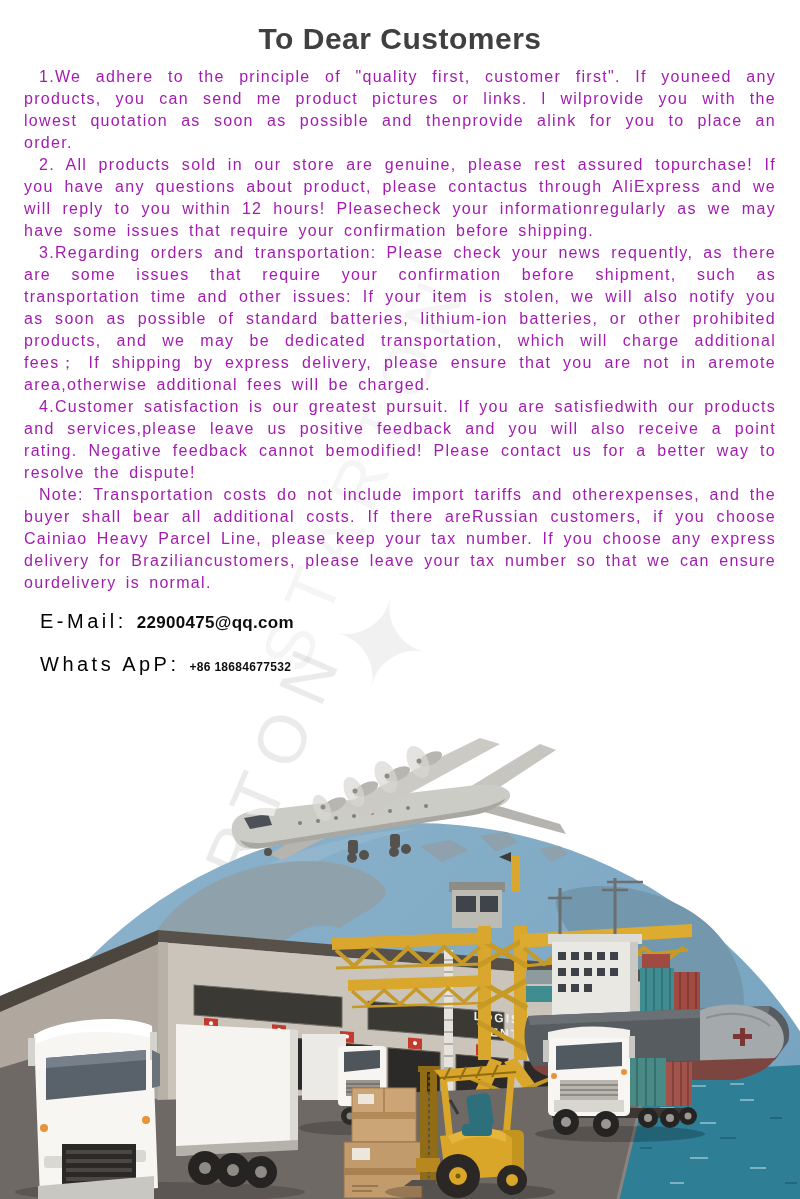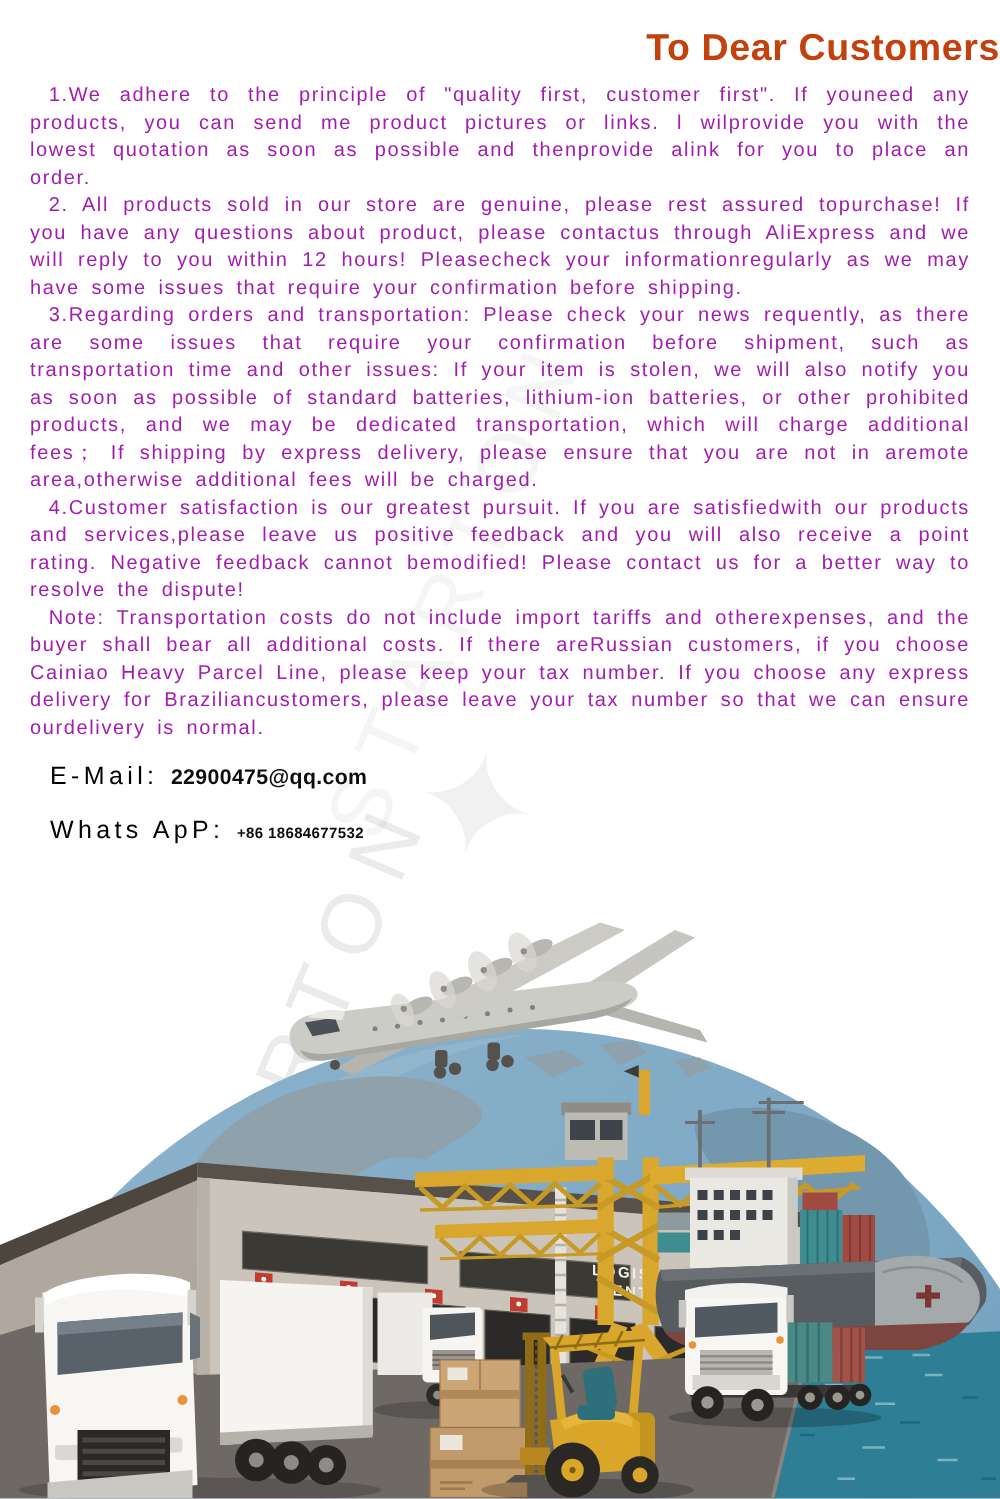--- a/index.html
+++ b/index.html
@@ -1,19 +1,19 @@
 <!DOCTYPE html>
 <html><head>
 <meta charset="utf-8">
 <style>
   html,body{margin:0;padding:0;background:#ffffff;}
   .page{position:relative;width:800px;height:1199px;background:#fff;overflow:hidden;
         font-family:"Liberation Sans",sans-serif;}
-  .title{margin:0;padding-top:22px;text-align:right;font-size:30px;font-weight:bold;
-         color:#c2410c;letter-spacing:.5px;}
+  .title{margin:0;padding-top:22px;text-align:center;font-size:30px;font-weight:bold;
+         color:#404040;letter-spacing:.5px;}
   .notice{margin:10px 24px 0 24px;color:#a21caf;}
   .notice p{margin:0;font-size:16px;line-height:22px;letter-spacing:1.3px;word-spacing:3.5px;
             text-align:justify;text-indent:15px;}
   .contact{margin:16px 0 0 40px;color:#161616;position:relative;z-index:3;}
   .contact-row{display:flex;align-items:baseline;margin-bottom:20px;}
   .contact-label{font-size:20px;letter-spacing:3.5px;color:#000000;}
   .contact-value{font-size:17px;font-weight:bold;margin-left:10px;letter-spacing:.3px;color:#0d0d0d;}
   .contact-row.whats .contact-value{font-size:12px;}
   .watermark{position:absolute;color:rgba(60,60,60,0.10);font-size:68px;letter-spacing:16px;
              white-space:nowrap;pointer-events:none;z-index:1;}

